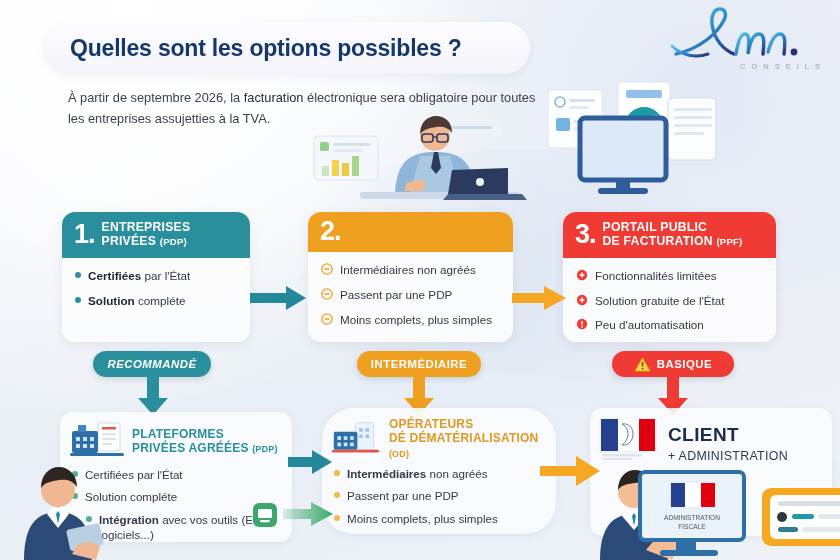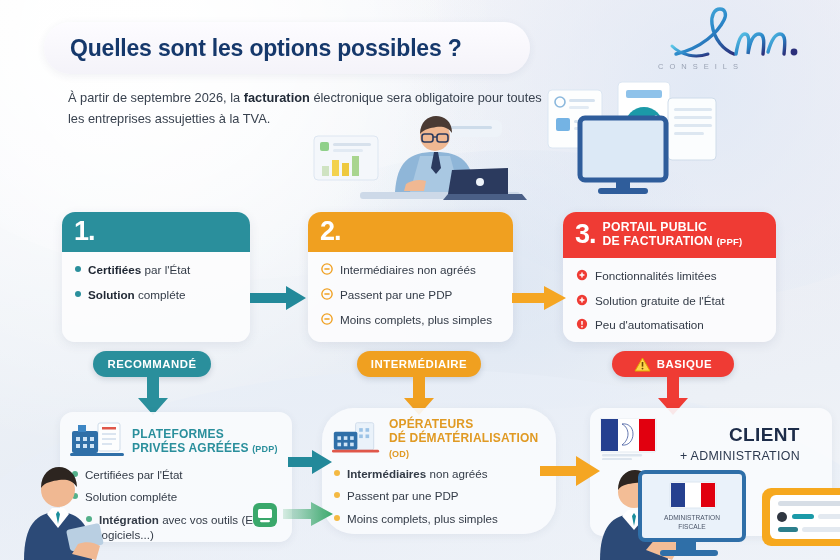--- a/index.html
+++ b/index.html
@@ -27,24 +27,24 @@
 
   
   .title-pill{position:absolute;left:44px;top:22px;width:486px;height:52px;
     background:linear-gradient(180deg,#fdfcff,#f4f3f9);
     border-radius:26px;box-shadow:0 2px 9px rgba(45,60,95,.07);
     display:flex;align-items:center;}
   .title-pill h1{margin:0 0 0 26px;font-size:23px;line-height:1;font-weight:bold;
     color:#15386b;letter-spacing:-.2px;}
   .subtitle{position:absolute;left:68px;top:88px;width:480px;
     font-size:12.8px;line-height:1.62;color:#39424f;}
-  .subtitle b{font-weight:bold;color:#222b38;}
-
-  
-  .logo{position:absolute;right:14px;top:6px;width:168px;height:76px;text-align:left;}
+  .subtitle b{font-weight:normal;color:#222b38;}
+
+  
+  .logo{position:absolute;right:14px;top:6px;width:168px;height:76px;text-align:right;}
   .logo svg{display:block;}
   .logo .conseils{font-size:7.5px;letter-spacing:6px;color:#9aa3b4;margin-top:-6px;}
 
   
   .card{position:absolute;border-radius:13px;background:rgba(252,252,253,.93);
     box-shadow:0 3px 11px rgba(50,65,95,.09);overflow:hidden;}
   .card-hd{display:flex;align-items:center;gap:7px;padding:8px 12px 9px 12px;color:#fff;}
   .card-hd .num{font-size:27px;font-weight:bold;line-height:.86;letter-spacing:-1px;}
   .card-hd .ttl{font-size:12.2px;font-weight:bold;line-height:1.18;letter-spacing:.25px;}
   .card-hd .ttl .sm{font-size:9.6px;font-weight:bold;letter-spacing:.2px;}
@@ -62,43 +62,43 @@
   .c2{left:308px;top:212px;width:205px;height:130px;}
   .c2 .card-hd{background:#f0a020;}
   .c3{left:563px;top:212px;width:213px;height:130px;}
   .c3 .card-hd{background:#ef3b34;}
 
   
   .badge{position:absolute;height:26px;border-radius:14px;display:flex;
     align-items:center;justify-content:center;gap:6px;color:#fff;
     font-size:11.4px;font-weight:bold;letter-spacing:.5px;
     box-shadow:0 2px 6px rgba(40,55,85,.18);}
-  .b1{left:93px;top:351px;width:118px;background:#2a8f9c;}
+  .b1{left:93px;top:351px;width:118px;background:#2a8f9c;font-style:italic;}
   .b2{left:357px;top:351px;width:124px;background:#f0a020;}
   .b3{left:612px;top:351px;width:122px;background:#ef3b34;}
 
   
   .arrow{position:absolute;}
 
   
   .bcard{position:absolute;border-radius:13px;background:rgba(250,251,253,.9);
     box-shadow:0 2px 9px rgba(50,65,95,.07);}
   .bl{left:60px;top:412px;width:232px;height:130px;}
   .bc{left:322px;top:408px;width:234px;height:126px;border-radius:32px;}
   .br{left:590px;top:408px;width:242px;height:128px;}
   .bhd{display:flex;align-items:center;gap:8px;padding:9px 10px 4px 10px;}
   .bhd .btxt{font-size:12px;font-weight:bold;line-height:1.2;letter-spacing:.2px;}
   .bhd .btxt .sm{font-size:9px;letter-spacing:.2px;}
   .blist{list-style:none;margin:0;padding:2px 10px 0 12px;}
   .blist li{display:flex;align-items:flex-start;gap:7px;font-size:11.6px;
     line-height:1.32;color:#333b47;margin-bottom:7px;}
 
-  .client-txt{position:absolute;left:668px;top:424px;text-align:right;}
+  .client-txt{position:absolute;left:668px;top:424px;}
   .client-txt .c-main{font-size:19px;font-weight:bold;color:#1d2c49;letter-spacing:.4px;}
-  .client-txt .c-sub{font-size:12.4px;color:#2d3a50;letter-spacing:.3px;margin-top:3px;margin-left:12px;}
+  .client-txt .c-sub{font-size:12.4px;color:#2d3a50;letter-spacing:.3px;margin-top:3px;}
 
   .figL{position:absolute;left:14px;top:452px;width:104px;height:108px;}
   .figR{position:absolute;left:586px;top:456px;width:112px;height:104px;}
   .hero{position:absolute;left:300px;top:96px;width:268px;height:112px;}
   .docs{position:absolute;left:540px;top:74px;width:178px;height:132px;}
   .mon{position:absolute;left:636px;top:470px;width:120px;height:90px;}
   .chatcard{position:absolute;left:760px;top:486px;width:98px;height:62px;}
   .greenmon{position:absolute;left:252px;top:502px;width:26px;height:26px;}
 </style>
 </head>
@@ -185,20 +185,25 @@
   <div class="title-pill">
     <h1>Quelles sont les options possibles ?</h1>
   </div>
   <div class="subtitle">
     <span>À partir de septembre 2026, la </span><b>facturation</b><span> électronique sera obligatoire pour toutes les entreprises assujetties à la TVA.</span>
   </div>
 
   <div class="card c1">
     <div class="card-hd">
       <span class="num">1.</span>
+      <span class="ttl">
+        <span>ENTREPRISES</span><br>
+        <span>PRIVÉES</span>
+        <span class="sm">(PDP)</span>
+      </span>
     </div>
     <div class="card-bd">
       <ul>
         <li>
           <span class="dot" style="background:#2a8f9c"></span>
           <span class="tx"><b>Certifiées</b><span> par l'État</span></span>
         </li>
         <li>
           <span class="dot" style="background:#2a8f9c"></span>
           <span class="tx"><b>Solution</b><span> compléte</span></span>

